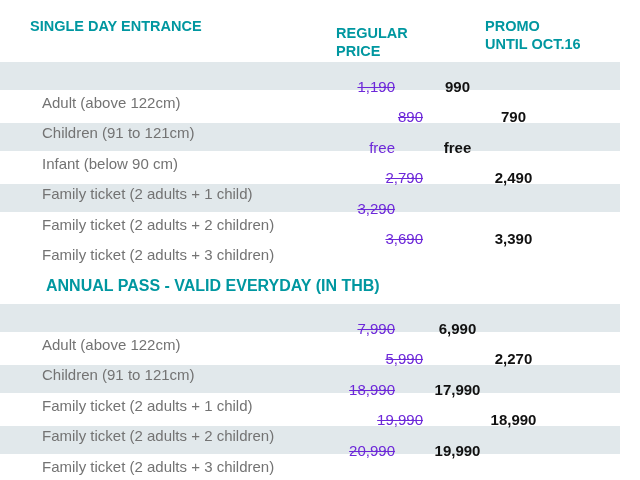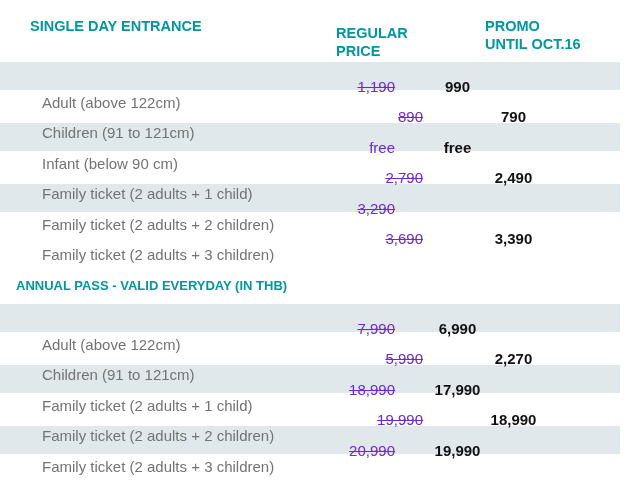--- a/index.html
+++ b/index.html
@@ -26,25 +26,25 @@
     font-size: 14.5px;
     line-height: 18px;
     white-space: nowrap;
   }
   .hdr-title   { left: 30px; }
   .hdr-regular { left: 336px; margin-top: 7px; }
   .hdr-promo   { left: 485px; }
 
   .annual-title {
     position: absolute;
-    left: 16px;
+    left: 46px;
     top: 277px;
     color: var(--accent, #0097A0);
     font-weight: bold;
-    font-size: 13px;
+    font-size: 16px;
     line-height: 18px;
     white-space: nowrap;
     text-align: center;
   }
 
   
   .table {
     position: absolute;
     left: 0;
     width: 640px;

